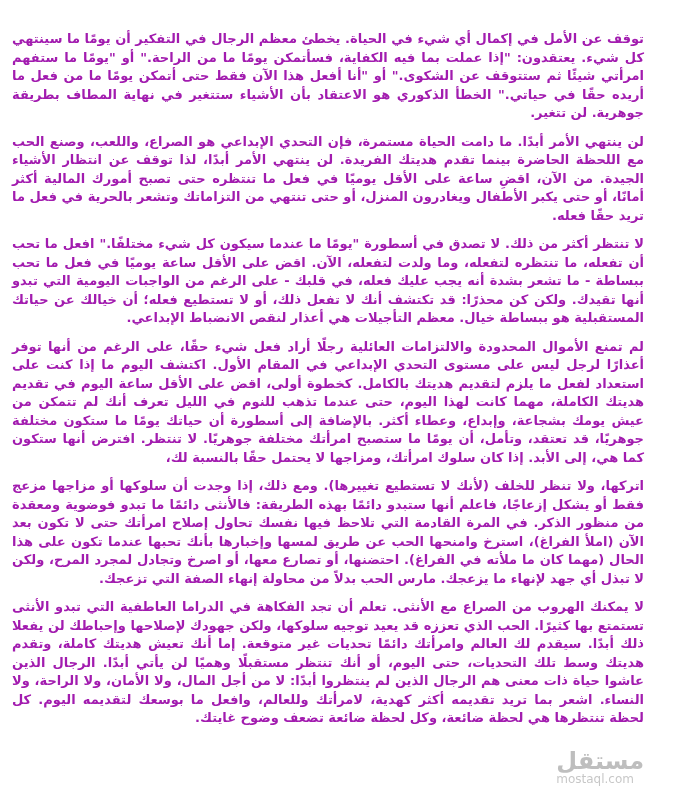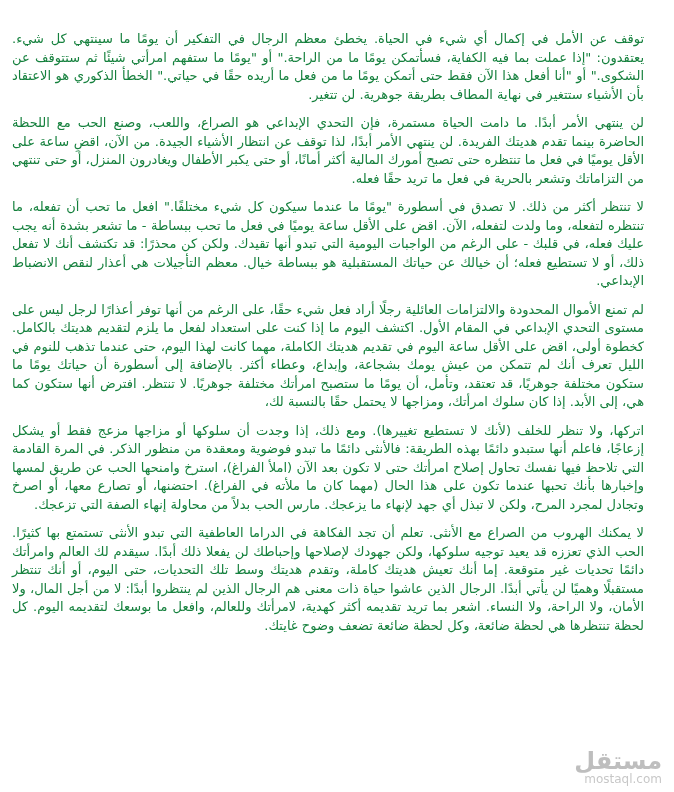--- a/index.html
+++ b/index.html
@@ -13,34 +13,35 @@
     width: 674px;
     height: 792px;
     background: #ffffff;
     overflow: hidden;
     font-family: "DejaVu Sans", "Liberation Sans", sans-serif;
   }
   .content {
     direction: rtl;
     text-align: justify;
     padding: 30px 30px 40px 12px;
-    color: #15803d;
+    color: #a21caf;
     font-size: 13px;
     line-height: 18.5px;
+    font-weight: bold;
   }
   .content p {
     margin: 0 0 10px 0;
     text-align: justify;
     text-justify: inter-word;
   }
   .watermark {
     position: absolute;
     bottom: 6px;
-    right: 12px;
-    text-align: right;
+    right: 30px;
+    text-align: left;
     opacity: 0.75;
     pointer-events: none;
   }
   .wm-logo {
     direction: rtl;
     font-size: 24px;
     font-weight: bold;
     color: #a9a9a9;
     line-height: 24px;
     letter-spacing: 0.5px;

